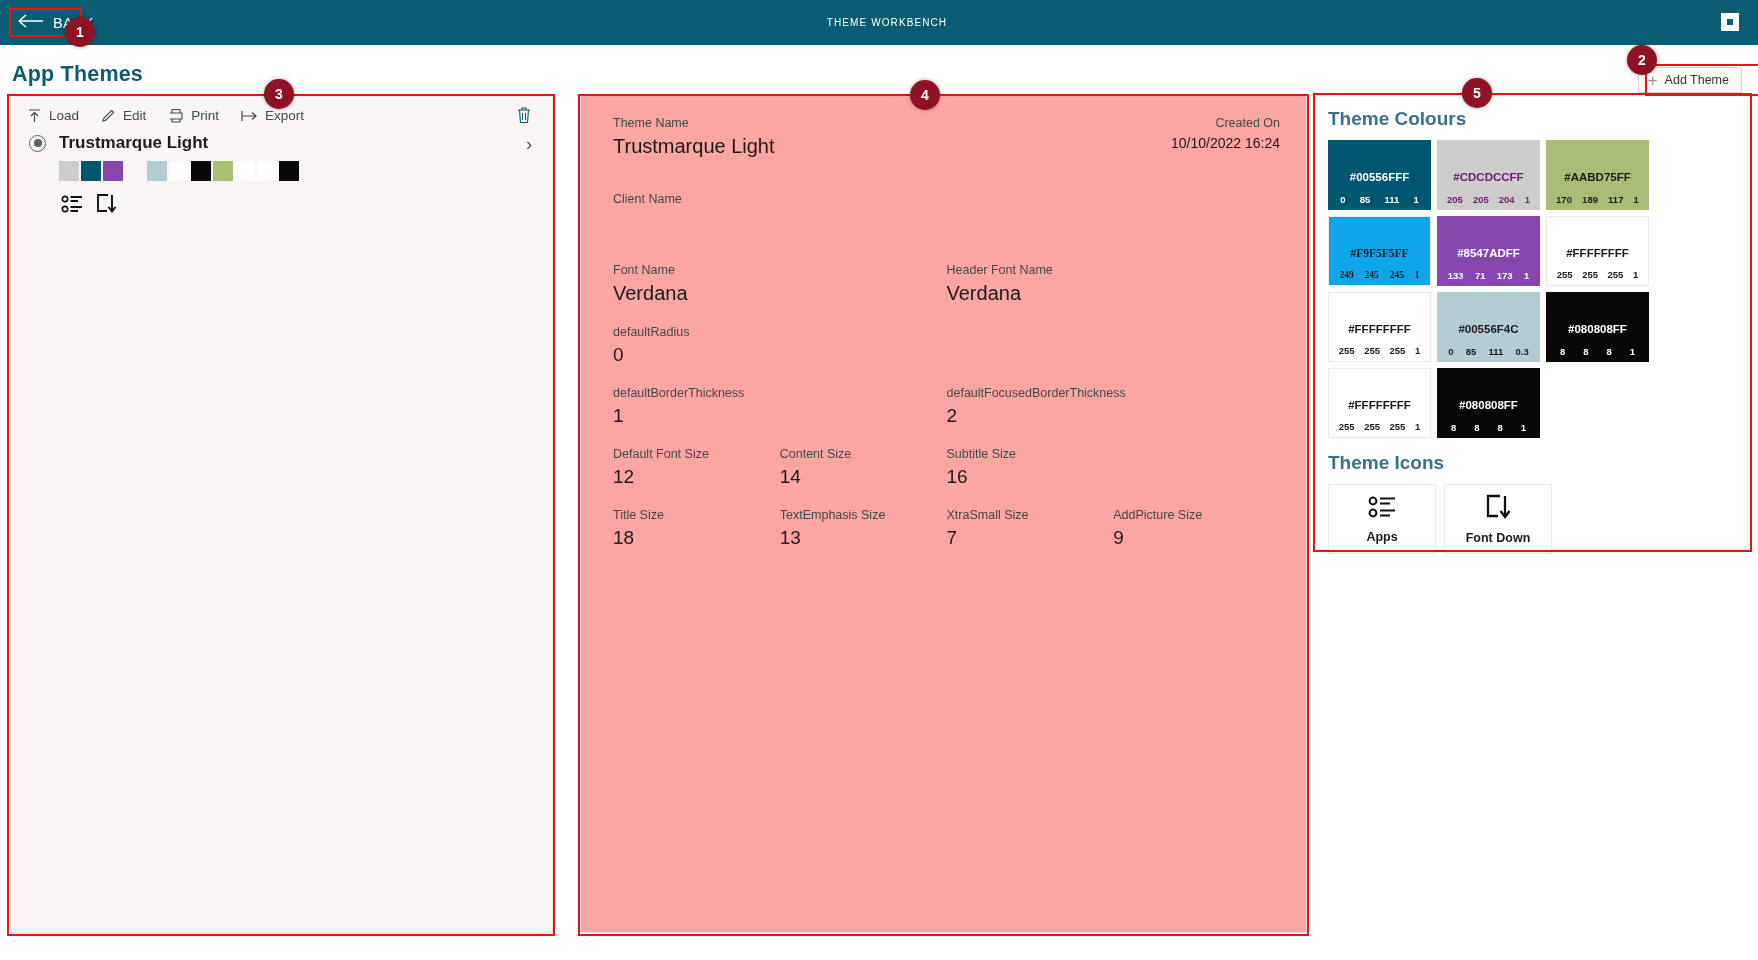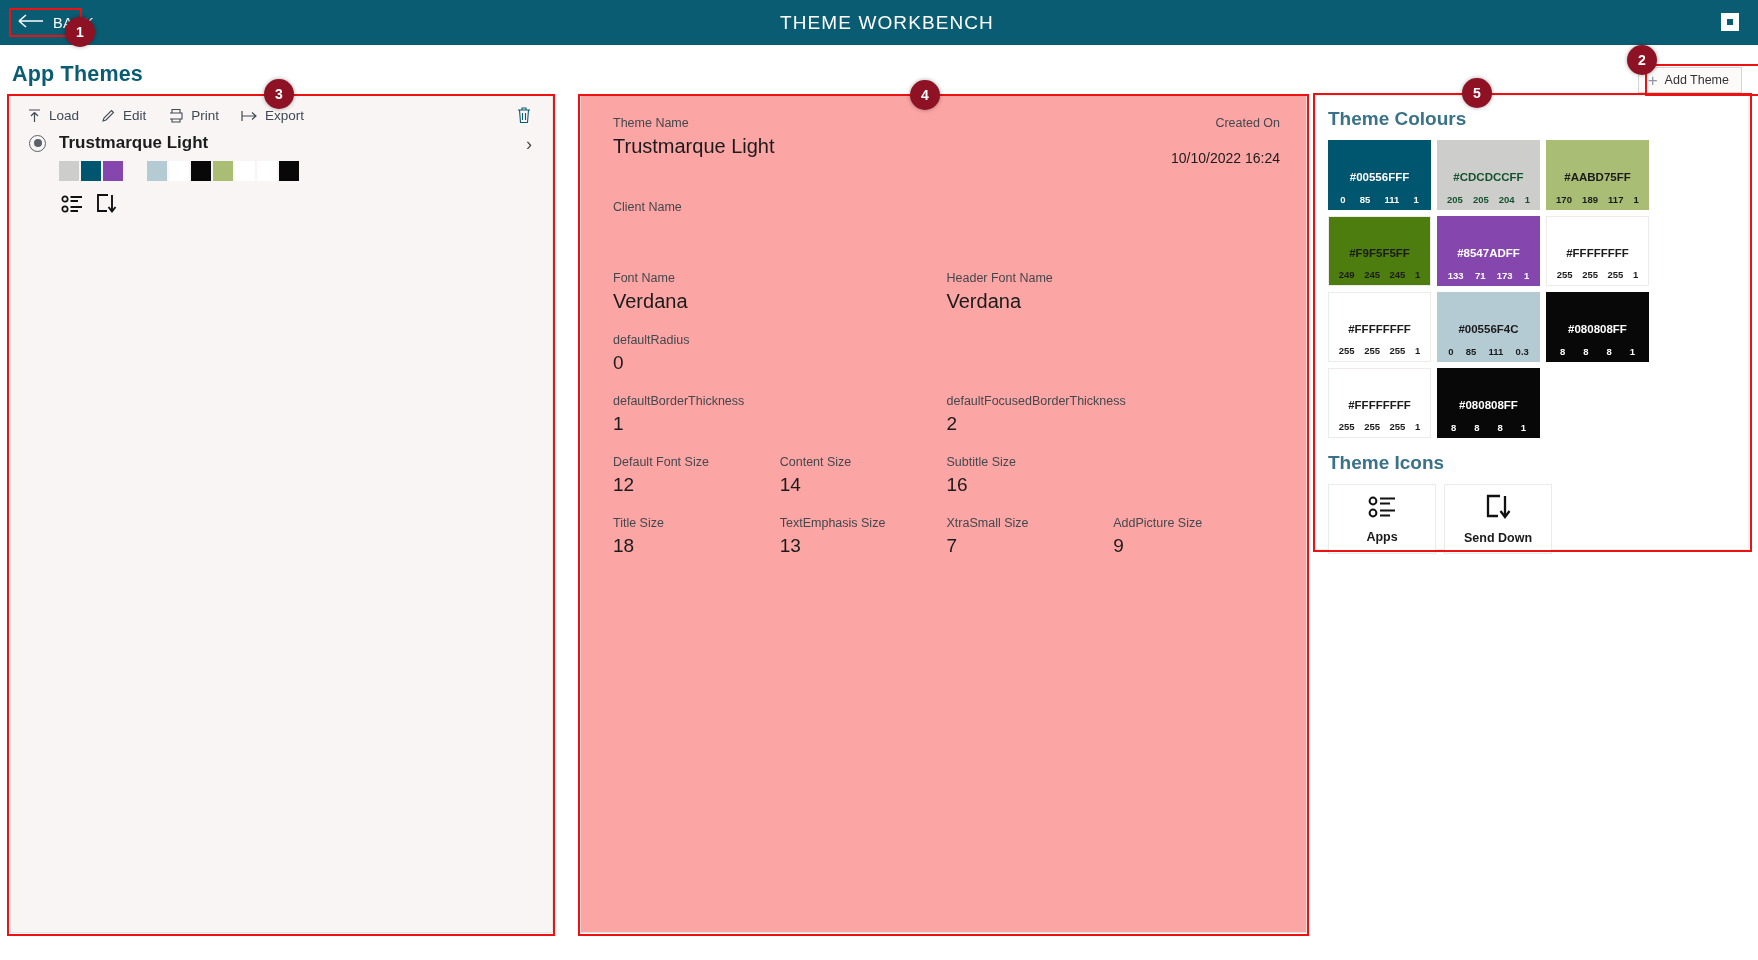--- a/index.html
+++ b/index.html
@@ -25,21 +25,21 @@
   }
   .back-btn {
     display: flex; align-items: center; gap: 9px;
     margin-left: 14px; padding: 3px 8px 3px 4px;
     color: #ffffff; font-size: 14.5px; letter-spacing: .4px;
     cursor: pointer;
   }
   .back-arrow { display: block; }
   .titlebar-title {
     position: absolute; left: 16px; right: 0; text-align: center;
-    color: #ffffff; font-size: 19px; letter-spacing: 1.1px;
+    color: #ffffff; font-size: 10px; letter-spacing: 1.1px;
     pointer-events: none;
   }
   .titlebar-logo {
     position: absolute; right: 16px; top: 10px;
     width: 24px; height: 24px;
   }
 
   
   .page-title {
     position: absolute; left: 12px; top: 62px;
@@ -112,21 +112,21 @@
     background: #fca5a5;
     border: 1px solid #e4dede;
     padding: 20px 26px 0 32px;
   }
   .field-label { font-size: 12.5px; color: #44484c; margin-bottom: 5px; }
   .field-value { font-size: 20px; color: #1b1b1b; }
   .field-value.small { font-size: 19px; }
   .detail-head { display: flex; justify-content: space-between; align-items: flex-start; }
   .created-block { text-align: right; }
   .created-label { font-size: 12.5px; color: #44484c; }
-  .created-value { font-size: 14px; color: #1b1b1b; margin-top: 20px; }
+  .created-value { font-size: 14px; color: #1b1b1b; margin-top: 5px; }
   .gap-md { height: 34px; }
   .gap-sm { height: 20px; }
   .row2 { display: flex; }
   .row2 > div { width: 50%; }
   .row4 { display: flex; }
   .row4 > div { width: 25%; }
 
   
   .right-panel {
     position: absolute; left: 1315px; top: 95px;
@@ -396,39 +396,39 @@
     <div class="colour-grid" id="colour-grid">
         <div class="colour-tile" style="background: rgb(0, 85, 111); color: rgb(255, 255, 255);">
           <div class="colour-hex">#00556FFF</div>
           <div class="colour-rgba">
             <span>0</span>
             <span>85</span>
             <span>111</span>
             <span>1</span>
           </div>
         </div>
-        <div class="colour-tile" style="background: rgb(205, 205, 204); color: #14532d;">
+        <div class="colour-tile" style="background: rgb(205, 205, 204); color: #701a75;">
           <div class="colour-hex">#CDCDCCFF</div>
           <div class="colour-rgba">
             <span>205</span>
             <span>205</span>
             <span>204</span>
             <span>1</span>
           </div>
         </div>
         <div class="colour-tile" style="background: rgb(170, 189, 117); color: rgb(27, 27, 27);">
           <div class="colour-hex">#AABD75FF</div>
           <div class="colour-rgba">
             <span>170</span>
             <span>189</span>
             <span>117</span>
             <span>1</span>
           </div>
         </div>
-        <div class="colour-tile" style="background: #4d7c0f; color: rgb(27, 27, 27); border: 1px solid rgb(239, 234, 234);">
+        <div class="colour-tile" style="background: #0ea5e9; color: rgb(27, 27, 27); border: 1px solid rgb(239, 234, 234); font-family: Liberation Serif, serif;">
           <div class="colour-hex">#F9F5F5FF</div>
           <div class="colour-rgba">
             <span>249</span>
             <span>245</span>
             <span>245</span>
             <span>1</span>
           </div>
         </div>
         <div class="colour-tile" style="background: rgb(133, 71, 173); color: rgb(255, 255, 255);">
           <div class="colour-hex">#8547ADFF</div>
@@ -507,21 +507,21 @@
         </span>
         <span class="icon-card-label">Apps</span>
       </div>
       <div class="icon-card">
         <span>
           <svg width="28" height="28" viewBox="0 0 28 28">
             <path d="M16 3 H4 V23 H14" stroke="#111" stroke-width="2.3" fill="none"></path>
             <path d="M21 3 V23 M16.5 18 L21 24 L25.5 18" stroke="#111" stroke-width="2.3" fill="none"></path>
           </svg>
         </span>
-        <span class="icon-card-label">Send Down</span>
+        <span class="icon-card-label">Font Down</span>
       </div>
     </div>
   </div>
 
   <div class="anno-box" style="left:9px; top:8px; width:73px; height:29px;"></div>
   <div class="anno-badge" style="left:65px; top:17px;">1</div>
 
   <div class="anno-box" style="left:1645px; top:64px; width:120px; height:32px;"></div>
   <div class="anno-badge" style="left:1627px; top:45px;">2</div>
 

